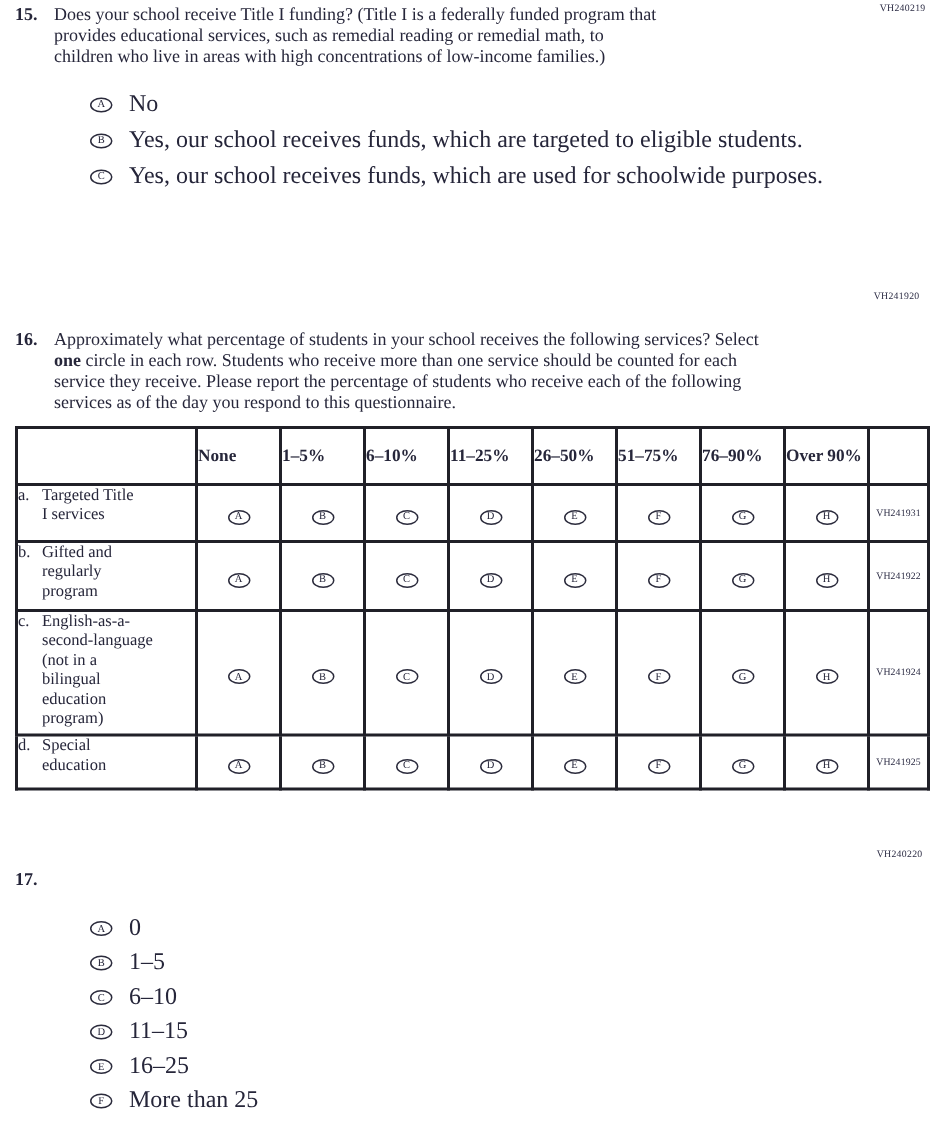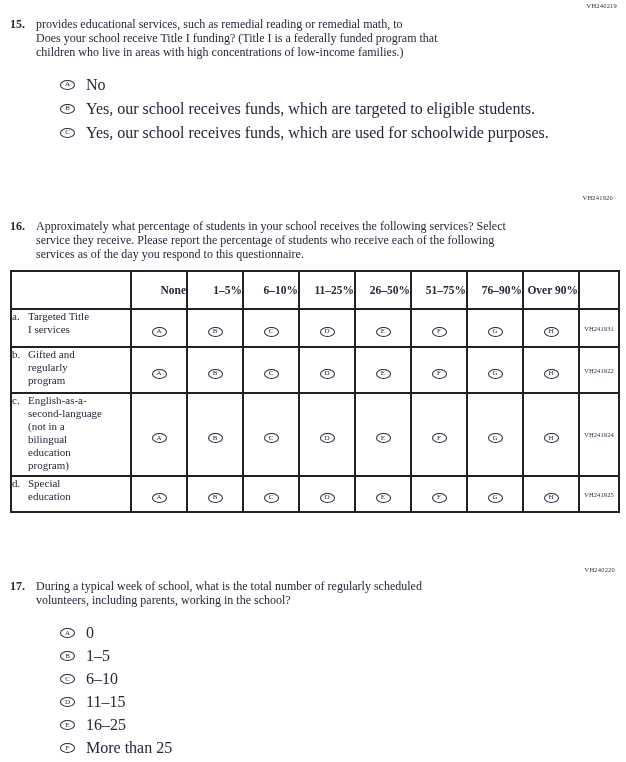--- a/index.html
+++ b/index.html
@@ -8,21 +8,21 @@
     font-family:"Liberation Serif", serif; color:#26263a; overflow:hidden;
   }
   .qcode {
     position:absolute; font-size:6.5px; color:#2d2d45; letter-spacing:0.2px;
   }
   #code15 { top:2px;   right:9px;  }
   #code16 { top:194px; right:13px; }
   #code17 { top:566px; right:11px; }
 
   .q { position:absolute; left:10px; width:606px; }
-  #q15 { top:17px;  }
+  #q15 { top:2px;  }
   #q16 { top:203px;margin-top:16px; }
   #q17 { top:579px; }
 
   .qhead { display:flex; }
   .qnum  { flex:0 0 26px; font-weight:bold; font-size:12px; line-height:14px; }
   .qtext { font-size:12px; line-height:14px; }
 
   .options { margin-left:50px; margin-top:18px; }
   #q17 .options { margin-top:19px; }
   .option { display:flex; align-items:center; height:15px; margin-bottom:9px; }
@@ -38,21 +38,21 @@
   .opt-label { font-size:16px; white-space:nowrap; }
 
   table.services {
     border-collapse:collapse; table-layout:fixed;
     width:608px; margin-top:9px;
     border:2.5px solid #202028;
   }
   table.services th, table.services td { border:2px solid #202028; padding:0; }
   thead tr { height:38px; }
   thead th {
-    font-size:11.5px; font-weight:bold; text-align:right;
+    font-size:11.5px; font-weight:bold; text-align:left;
     vertical-align:middle; line-height:12px; padding:0 1px;
   }
   tr.row-a { height:38px; }
   tr.row-b { height:46px; }
   tr.row-c { height:83px; }
   tr.row-d { height:36px; }
 
   td.item-cell { vertical-align:top; padding:2px 2px 1px 3px; }
   .item-wrap { display:flex; font-size:11px; line-height:13px; }
   .item-letter { flex:0 0 16px; }
@@ -68,22 +68,22 @@
 <body>
 
 <div class="page">
 
   <div class="qcode" id="code15">VH240219</div>
 
   <section class="q" id="q15">
     <div class="qhead">
       <span class="qnum">15.</span>
       <div class="qtext">
+        <div>Does your school receive Title I funding? (Title I is a federally funded program that</div>
         <div>provides educational services, such as remedial reading or remedial math, to</div>
-        <div>Does your school receive Title I funding? (Title I is a federally funded program that</div>
         <div>children who live in areas with high concentrations of low-income families.)</div>
       </div>
     </div>
     <div class="options">
       <div class="option">
         <span class="bubble">
             <span>A</span>
           </span>
         <span class="opt-label">No</span>
       </div>
@@ -102,20 +102,21 @@
     </div>
   </section>
 
   <div class="qcode" id="code16">VH241920</div>
 
   <section class="q" id="q16">
     <div class="qhead">
       <span class="qnum">16.</span>
       <div class="qtext">
         <div>Approximately what percentage of students in your school receives the following services? Select</div>
+        <div><b>one</b><span> circle in each row. Students who receive more than one service should be counted for each</span></div>
         <div>service they receive. Please report the percentage of students who receive each of the following</div>
         <div>services as of the day you respond to this questionnaire.</div>
       </div>
     </div>
 
     <table class="services">
       <colgroup>
         <col style="width:120px">
           <col style="width:56px">
           <col style="width:56px">
@@ -293,24 +294,20 @@
         </tr>
       </tbody>
     </table>
   </section>
 
   <div class="qcode" id="code17">VH240220</div>
 
   <section class="q" id="q17">
     <div class="qhead">
       <span class="qnum">17.</span>
-      <div class="qtext">
-        <div>During a typical week of school, what is the total number of regularly scheduled</div>
-        <div>volunteers, including parents, working in the school?</div>
-      </div>
     </div>
     <div class="options">
       <div class="option">
         <span class="bubble">
             <span>A</span>
           </span>
         <span class="opt-label">0</span>
       </div>
       <div class="option">
         <span class="bubble">

